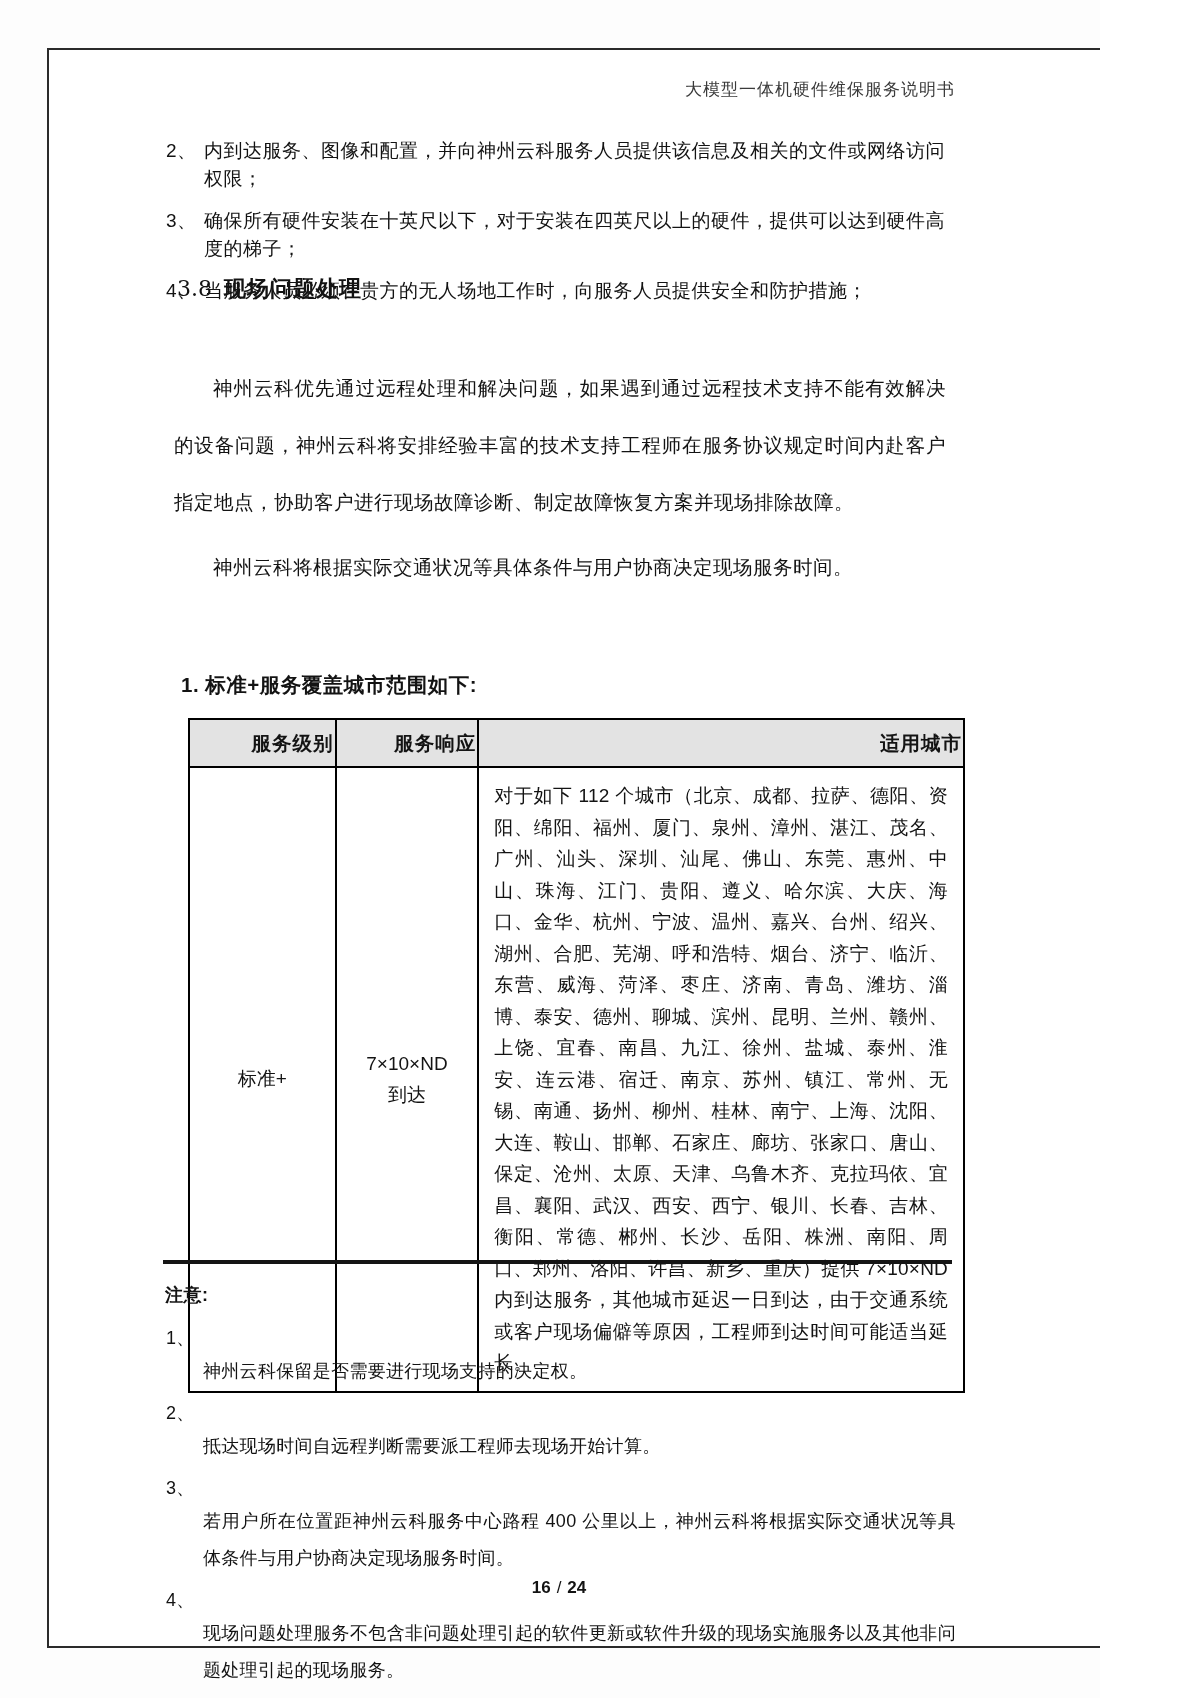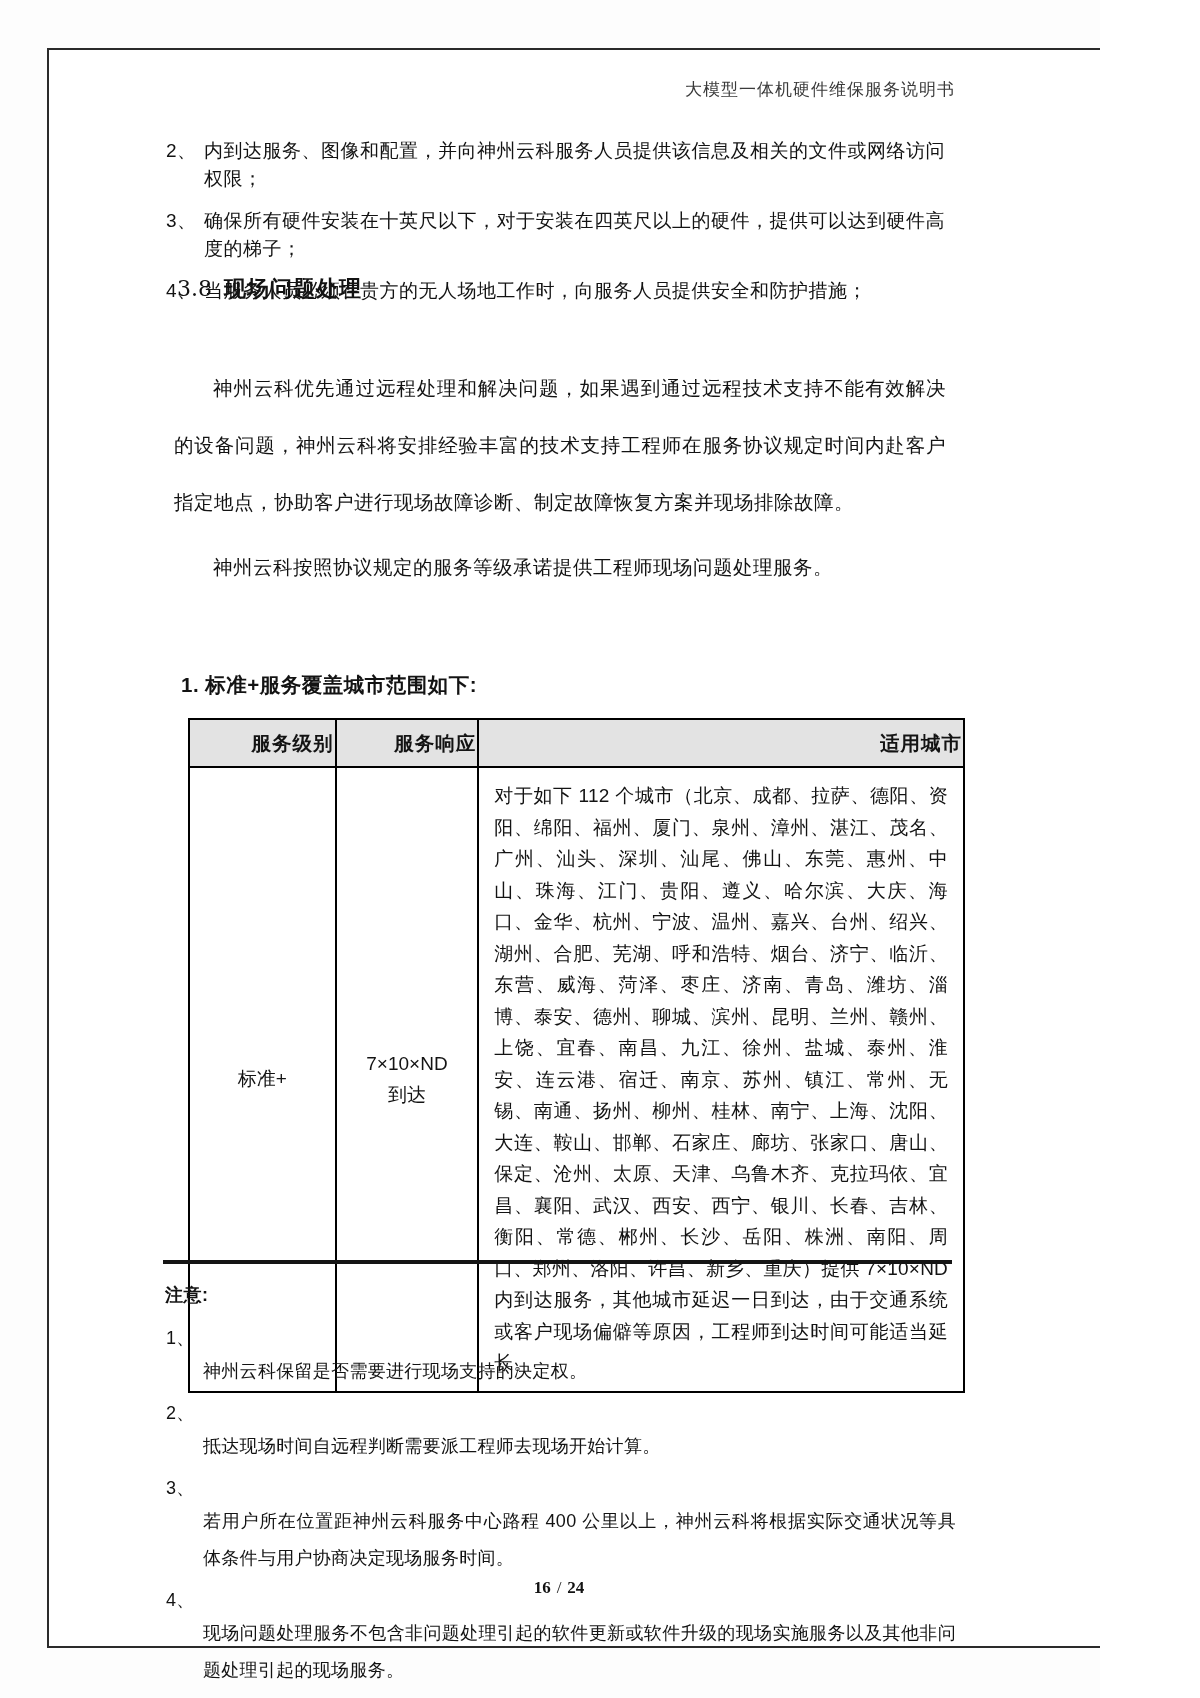--- a/index.html
+++ b/index.html
@@ -117,21 +117,21 @@
     font-size:18px;
     letter-spacing:0.3px;
   }
   .notes-list .num-item{ line-height:37px; margin-bottom:5px; }
   .notes-list .num-item .num{ flex:0 0 37px; }
   .notes-list .num-item .txt{ text-align:justify;margin-top:33px; }
   .footer{
     position:absolute;
     top:1578px; left:165px; width:788px;
     text-align:center;
-    font-family:Liberation Serif, serif;
+    font-family:Liberation Sans, sans-serif;
     font-size:17px;
   }
   .pg-num{ font-weight:700; }
   .pg-sep{ font-weight:400; margin:0 6px; }
 </style>
 </head>
 <body>
 
 <div class="canvas">
   <div class="page-border"></div>
@@ -152,21 +152,21 @@
       <span class="txt">当服务人员必须在贵方的无人场地工作时，向服务人员提供安全和防护措施；</span>
     </div>
   </div>
 
   <h2 class="section-heading">
     <span class="sec-num">3.8</span><span class="sec-title">现场问题处理</span>
   </h2>
 
   <div class="paragraphs">
     <p>神州云科优先通过远程处理和解决问题，如果遇到通过远程技术支持不能有效解决的设备问题，神州云科将安排经验丰富的技术支持工程师在服务协议规定时间内赴客户指定地点，协助客户进行现场故障诊断、制定故障恢复方案并现场排除故障。</p>
-    <p>神州云科按照协议规定的服务等级承诺提供工程师现场问题处理服务。</p>
+    <p>神州云科将根据实际交通状况等具体条件与用户协商决定现场服务时间。</p>
   </div>
 
   <h3 class="coverage-heading">1. 标准+服务覆盖城市范围如下:</h3>
 
   <table class="coverage-table">
     <colgroup>
       <col style="width:147px">
       <col style="width:143px">
       <col style="width:487px">
     </colgroup>

